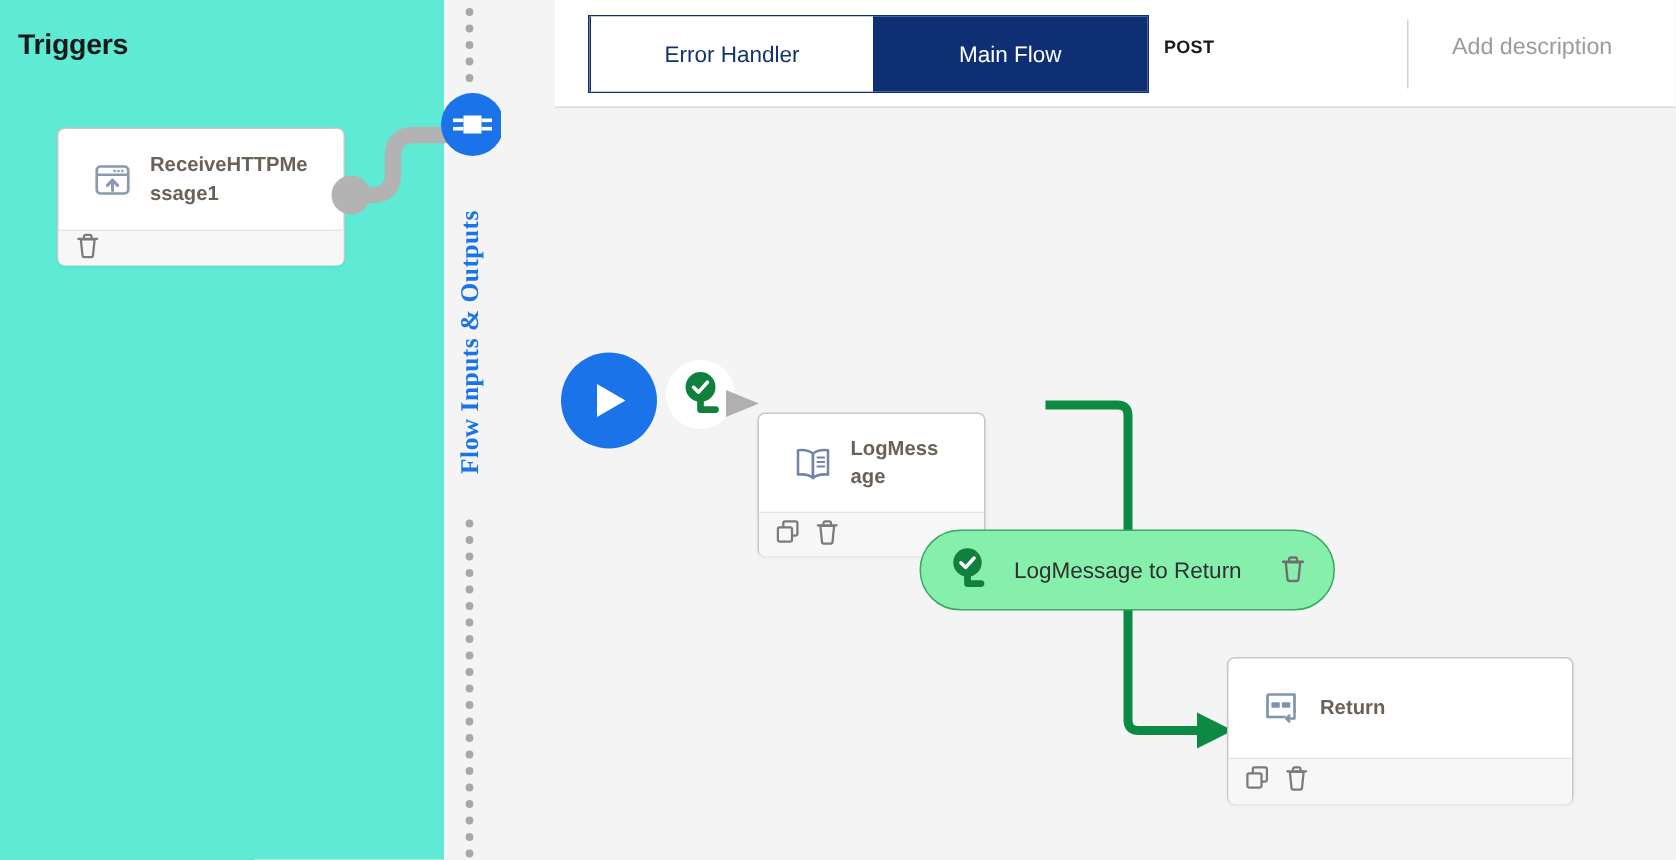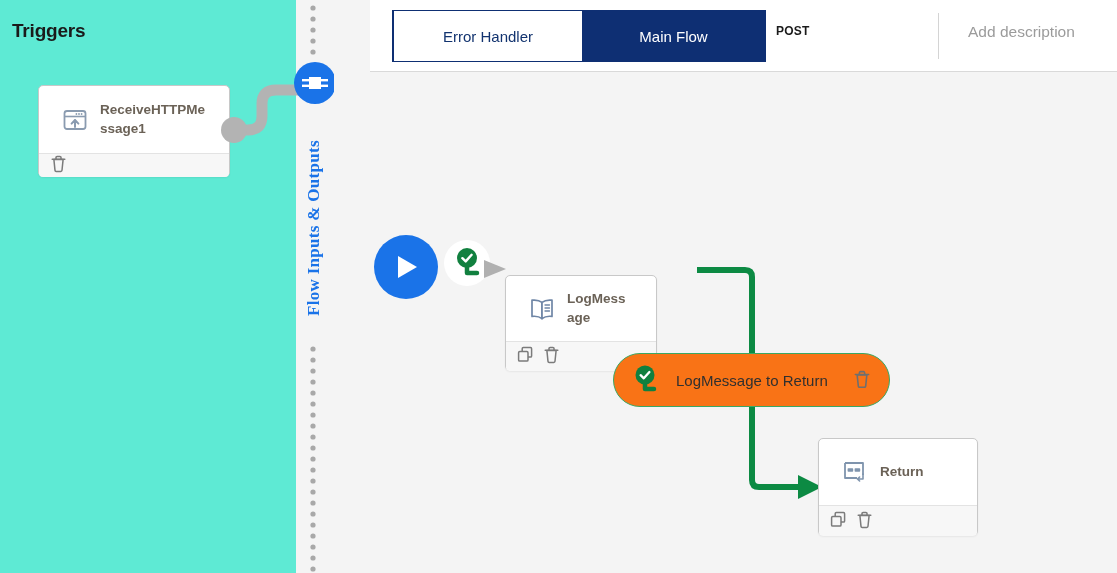--- a/index.html
+++ b/index.html
@@ -75,21 +75,21 @@
   #trigger-node { left: 38px; top: 85px; width: 192px; height: 92px; }
   #trigger-node .node-body { height: 67px; }
   #trigger-node .node-footer { height: 24px; }
 
   
   #logmessage-node { left: 505px; top: 227px; width: 152px; height: 96px; margin-top: 48px; }
   #logmessage-node .node-body { height: 65px; }
   #logmessage-node .node-footer { height: 30px; }
 
   
-  #return-node { left: 818px; top: 438px; width: 160px; height: 98px; }
+  #return-node { left: 818px; top: 438px; width: 231px; height: 98px; }
   #return-node .node-body { height: 66px; }
   #return-node .node-footer { height: 31px; }
 
   
   #trigger-connector {
     position: absolute;
     left: 214px; top: 60px;
     width: 110px; height: 90px;
   }
 
@@ -224,21 +224,21 @@
     position: absolute;
     left: 484px; top: 258px;
     width: 24px; height: 22px;
   }
 
   
   #transition-pill {
     position: absolute;
     left: 613px; top: 353px;
     width: 277px; height: 54px;
-    background: #f97316;
+    background: #86efac;
     border: 1.5px solid #3aa864;
     border-radius: 27px;
     box-sizing: border-box;
     display: flex;
     align-items: center;
     padding: 0 16px;
     cursor: pointer;
   }
   #transition-pill-icon {
     flex: 0 0 auto;

